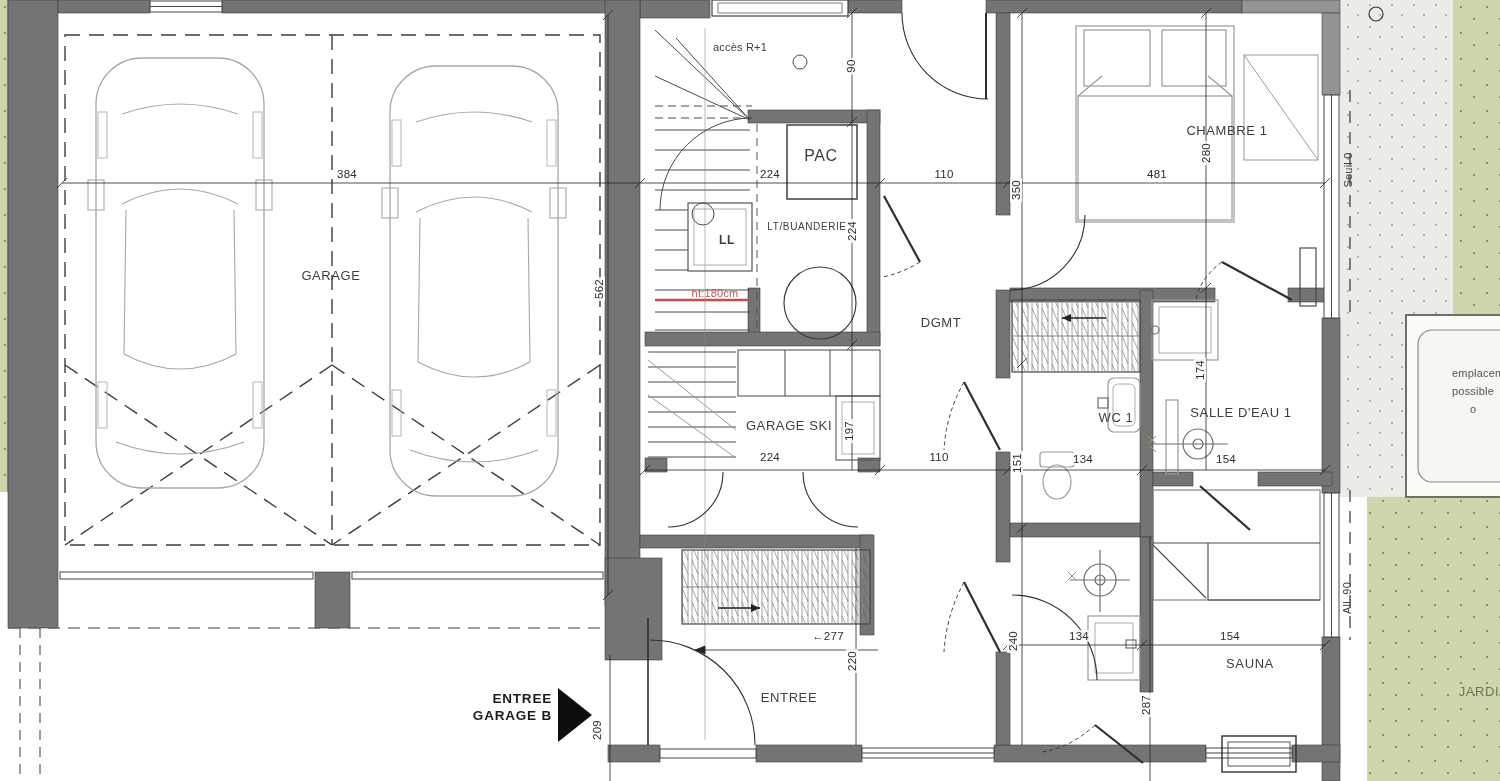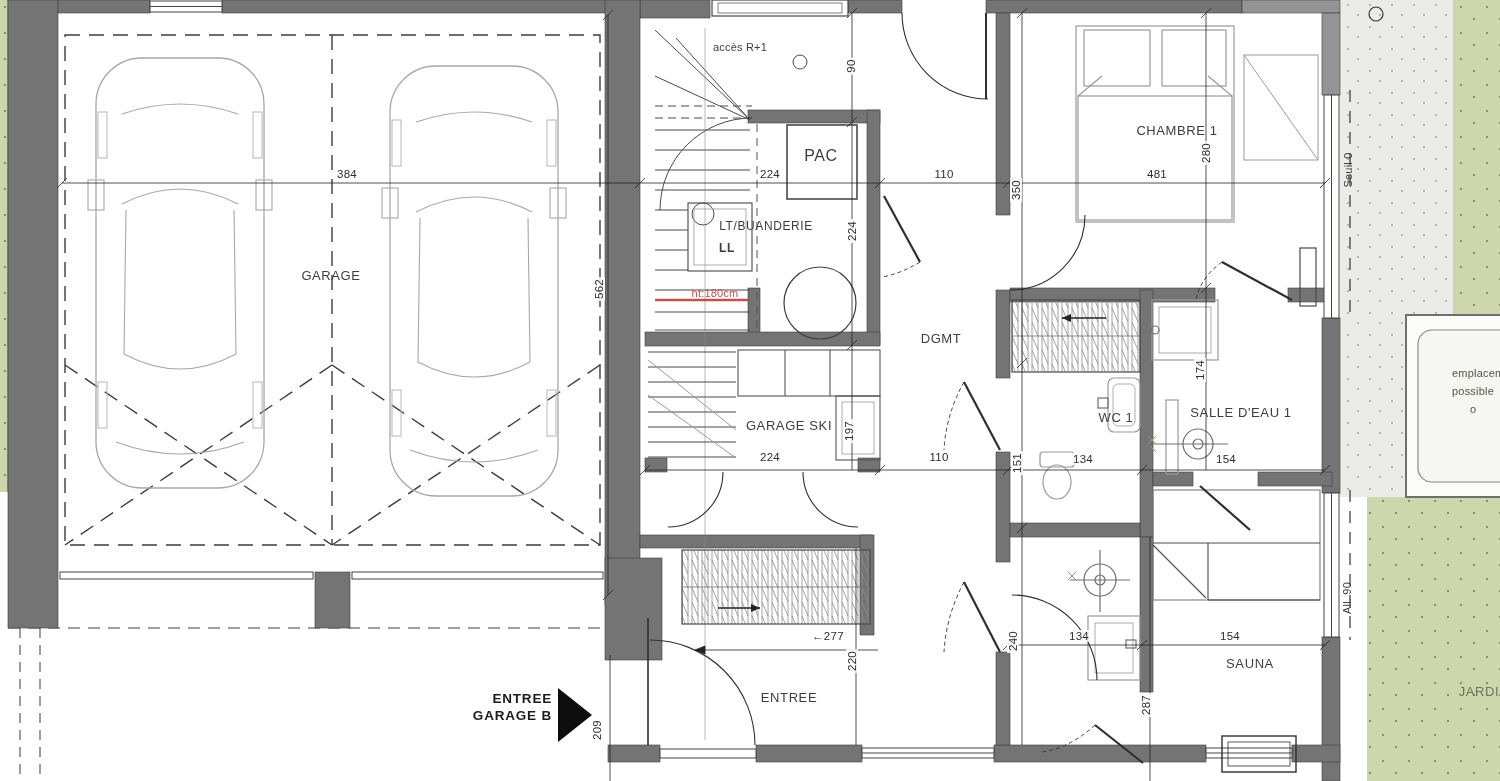--- a/index.html
+++ b/index.html
@@ -4,21 +4,21 @@
 <style>
   html,body{margin:0;padding:0;background:#ffffff;}
   #plan{position:relative;width:1500px;height:781px;background:#ffffff;overflow:hidden;
         font-family:"Liberation Sans",sans-serif;}
   #linework{position:absolute;left:0;top:0;}
   .lbl{position:absolute;transform:translate(-50%,-50%);white-space:nowrap;
        color:#3d3d3d;font-size:13px;letter-spacing:.6px;}
   .rot{transform:translate(-50%,-50%) rotate(-90deg);}
   .dim{font-size:11.5px;color:#2c2c2c;letter-spacing:.3px;background:rgba(255,255,255,.85);padding:0 2px;}
   .small{font-size:11px;letter-spacing:.2px;}
-  .bold{font-weight:bold;margin-top:8px;}
+  .bold{font-weight:bold;}
   .red{color:#c4504e;}
   .ltxt{transform:translate(0,-50%);}
   .garden-txt{color:#6b7355;}
   .entrance-label{position:absolute;left:432px;top:690px;width:120px;text-align:right;
        font-weight:bold;font-size:13.5px;color:#1c1c1c;letter-spacing:.8px;line-height:17px;}
   .tri{position:absolute;left:558px;top:688px;width:0;height:0;
        border-left:34px solid #0e0e0e;border-top:27px solid transparent;border-bottom:27px solid transparent;}
 </style>
 </head>
 <body>
@@ -320,23 +320,23 @@
   </g>
 
   <g>
     <rect x="1406" y="315" width="120" height="182" fill="#fbfbf8" stroke="#6f6f6f" stroke-width="2"></rect>
     <rect x="1418" y="330" width="96" height="152" rx="14" fill="#f6f6f2" stroke="#8b8b85" stroke-width="1.2"></rect>
   </g>
   <circle cx="1376" cy="14" r="7" fill="none" stroke="#333" stroke-width="1.2"></circle>
 </svg>
 
 <div class="lbl" style="left:331px;top:275px">GARAGE</div>
-<div class="lbl" style="left:766px;top:226px;font-size:12px">LT/BUANDERIE</div>
-<div class="lbl" style="left:941px;top:338px">DGMT</div>
-<div class="lbl" style="left:1177px;top:130px">CHAMBRE 1</div>
+<div class="lbl" style="left:807px;top:226px;font-size:10px">LT/BUANDERIE</div>
+<div class="lbl" style="left:941px;top:322px">DGMT</div>
+<div class="lbl" style="left:1227px;top:130px">CHAMBRE 1</div>
 <div class="lbl" style="left:1116px;top:417px">WC 1</div>
 <div class="lbl" style="left:1241px;top:412px">SALLE D'EAU 1</div>
 <div class="lbl" style="left:789px;top:425px">GARAGE SKI</div>
 <div class="lbl" style="left:789px;top:697px">ENTREE</div>
 <div class="lbl" style="left:1250px;top:663px">SAUNA</div>
 <div class="lbl garden-txt" style="left:1484px;top:691px">JARDIN</div>
 
 <div class="lbl small" style="left:740px;top:47px">accès R+1</div>
 <div class="lbl bold" style="left:727px;top:240px;font-size:12px">LL</div>
 <div class="lbl" style="left:821px;top:156px;font-size:16px">PAC</div>

